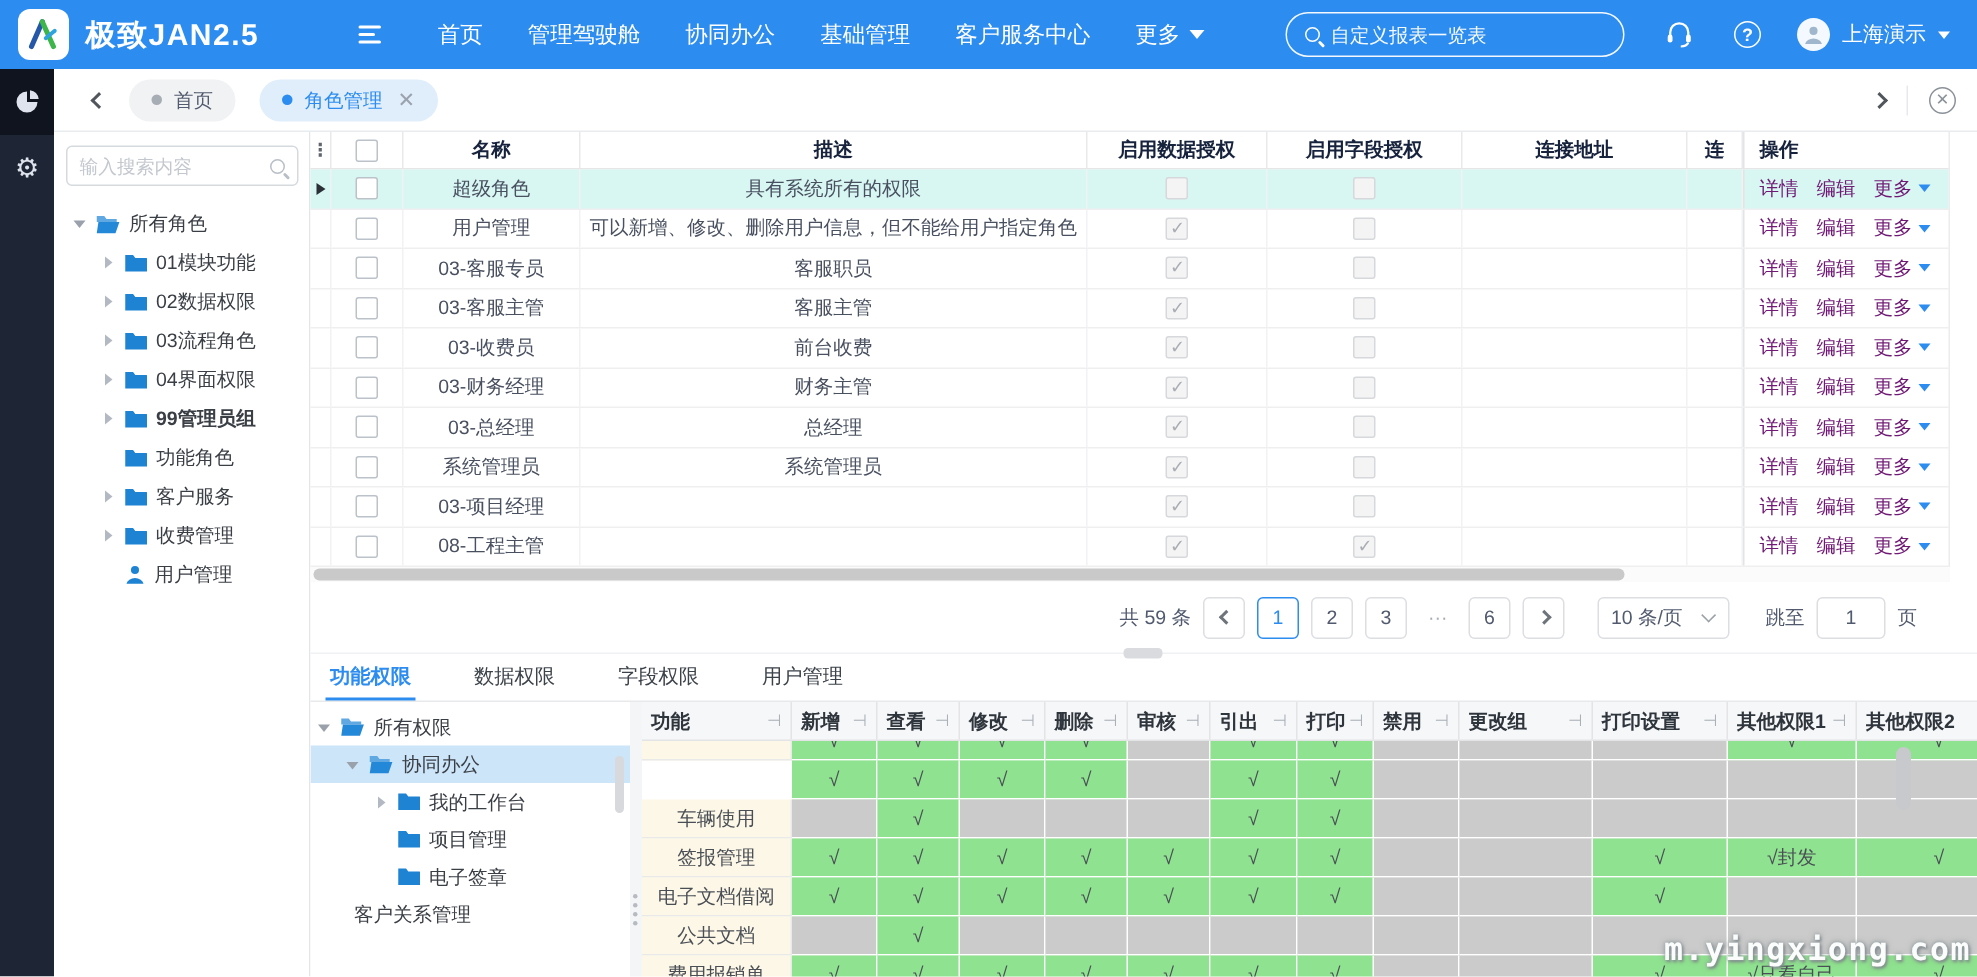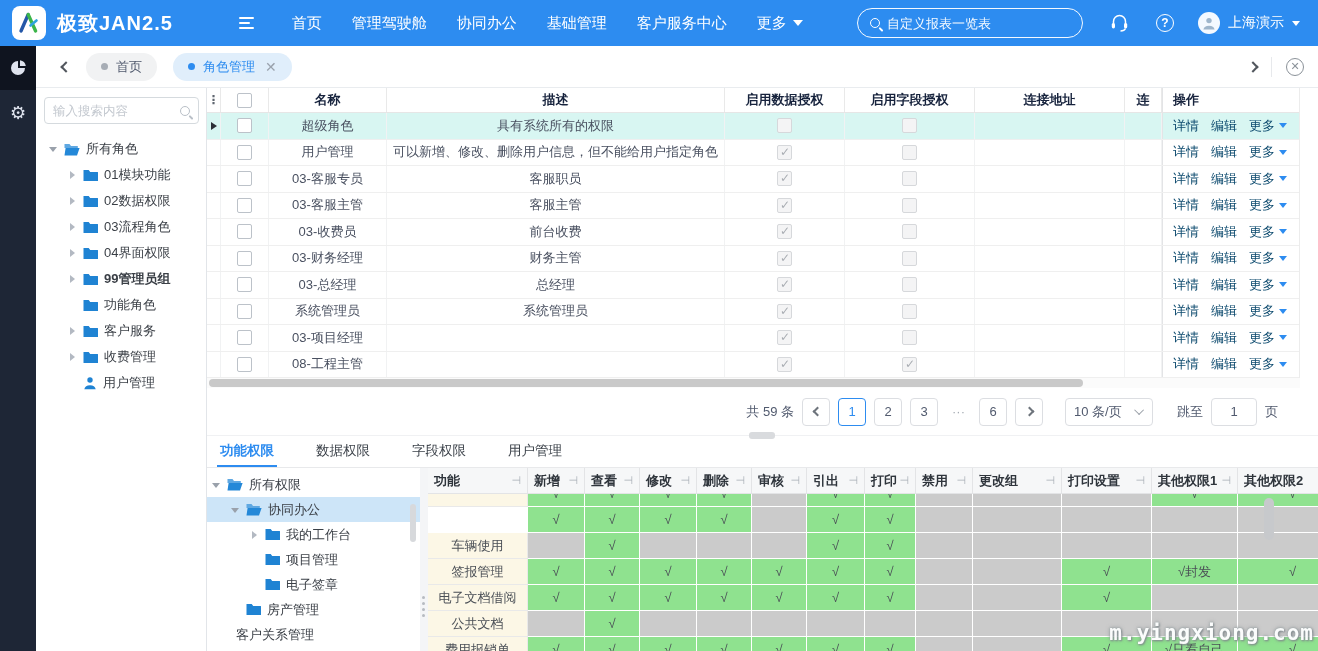--- a/index.html
+++ b/index.html
@@ -89,21 +89,21 @@
   .trow.sel { background:#d8f6f2; }
   .cell { height:100%; display:flex; align-items:center; justify-content:center; flex:none;
     border-right:1px solid #f1f2f3; overflow:hidden; white-space:nowrap; }
   .thead .cell { border-right-color:#e9e9e9; }
   .cell.ops { margin-left:auto; justify-content:flex-start; padding-left:10px; border-left:1px solid #e3e4e6; border-right:none; }
   .dots-v { color:#5f6670; font-weight:bold; font-size:12px; letter-spacing:0; }
   .rowmark { width:0; height:0; border-left:6px solid #2b2f36; border-top:4px solid transparent; border-bottom:4px solid transparent; }
   .cb { width:15px; height:15px; border:1px solid #bcc2c9; border-radius:2px; background:#fff; position:relative; }
   .cb.dis { background:#f4f4f5; border-color:#d6d8db; }
   .cb.on::after { content:"✓"; position:absolute; left:2px; top:-1px; font-size:12px; color:#a9adb3; }
-  .oplink { color:#0c4a6e; cursor:pointer; margin-right:12px; display:flex; align-items:center; gap:4px;font-family:Liberation Serif, serif; }
+  .oplink { color:#701a75; cursor:pointer; margin-right:12px; display:flex; align-items:center; gap:4px;font-family:Liberation Serif, serif; }
   .oplink .caret-down { border-top-color:#2d8cf0; border-top-width:5px; border-left-width:4px; border-right-width:4px; }
 
   .hscroll { height:10px; margin-right:18px; background:#fbfbfb; position:relative; }
   .hscroll .thumb { position:absolute; left:2px; top:1px; height:8px; width:80%; background:#c9c9c9; border-radius:4px; cursor:pointer; }
 
   
   .pager { height:47px; display:flex; align-items:center; justify-content:flex-end;
     padding-right:40px; gap:8px; font-size:13px; color:#515a6e; }
   .pbtn { min-width:28px; height:28px; border:1px solid #dcdee2; border-radius:4px; background:#fff;
     display:flex; align-items:center; justify-content:center; cursor:pointer; padding:0 6px; color:#515a6e; }
@@ -657,29 +657,20 @@
           <div class="tnode" style="padding-left: 42px;">
             <span class="exp"></span>
             <span class="ticon" style="display: inline-flex;">
               <svg width="15" height="13" viewBox="0 0 15 13">
                 <path d="M0.5 1 h5.2 l1.5 2 h7.3 a0.6 0.6 0 0 1 0.6 0.6 v8.4 h-14.6 z" fill="#1f83d3"></path>
               </svg>
             </span>
             <span class="lbl">电子签章</span>
           </div>
           <div class="tnode" style="padding-left: 23px;">
-            <span class="exp"></span>
-            <span class="ticon" style="display: inline-flex;">
-              <svg width="15" height="13" viewBox="0 0 15 13">
-                <path d="M0.5 1 h5.2 l1.5 2 h7.3 a0.6 0.6 0 0 1 0.6 0.6 v8.4 h-14.6 z" fill="#1f83d3"></path>
-              </svg>
-            </span>
-            <span class="lbl">房产管理</span>
-          </div>
-          <div class="tnode" style="padding-left: 23px;">
             <span class="lbl">客户关系管理</span>
           </div>
         </div>
       <div class="vscroll" style="right:4px; top:36px; height:38px;"></div>
     </div>
     <div class="vsplit">
       <span class="gdots">
           <i></i>
           <i></i>
           <i></i>

